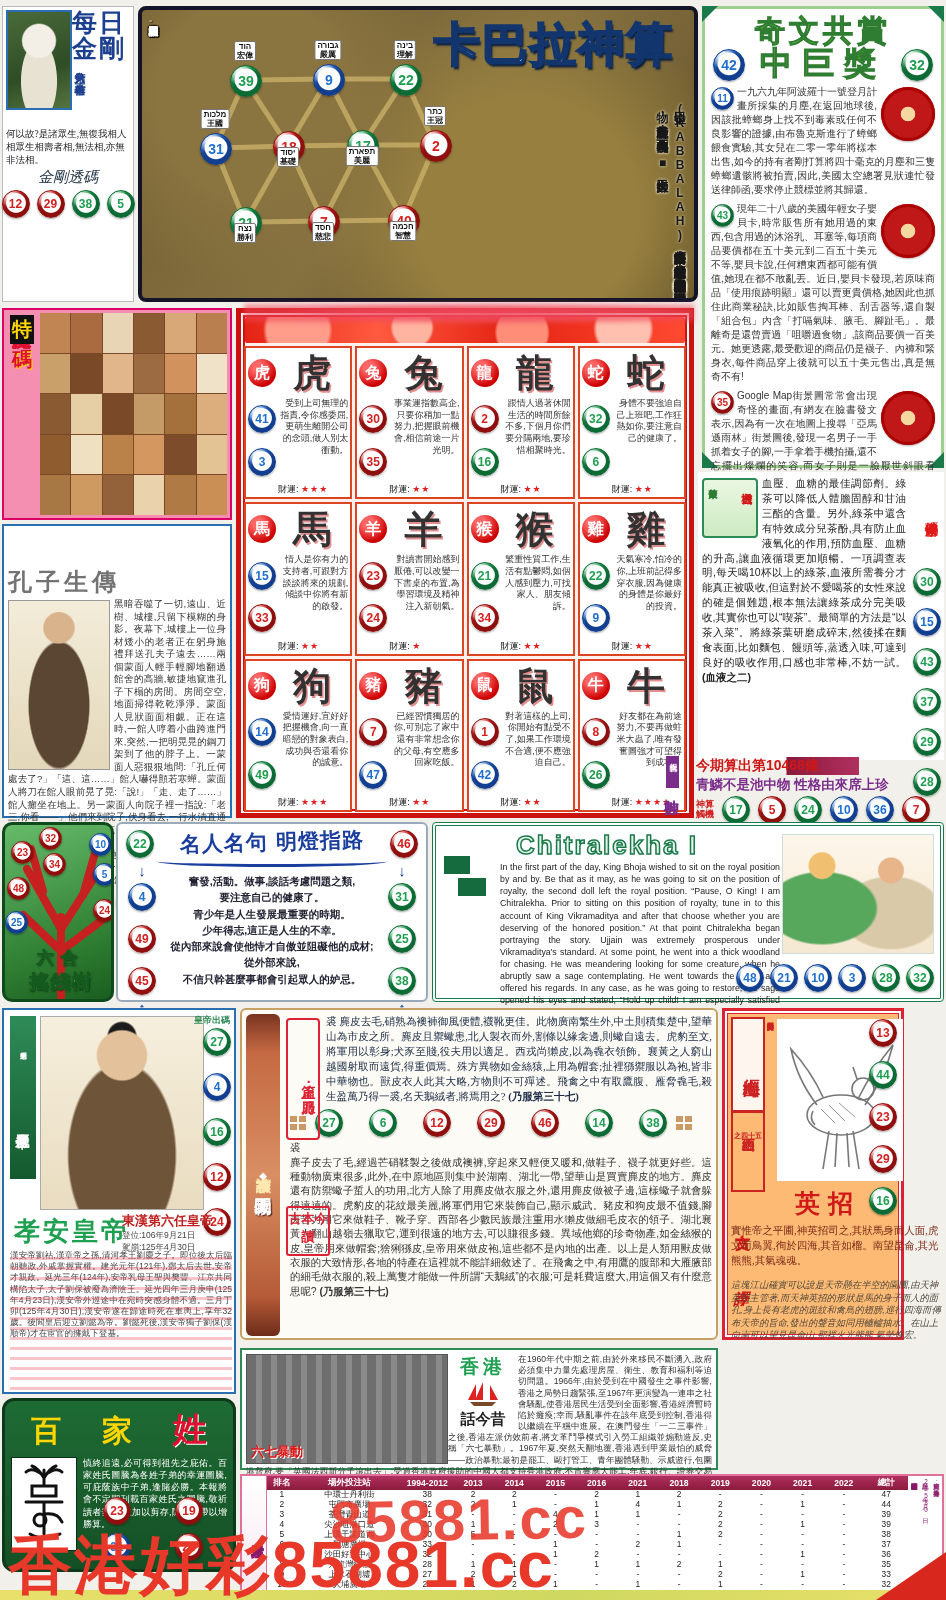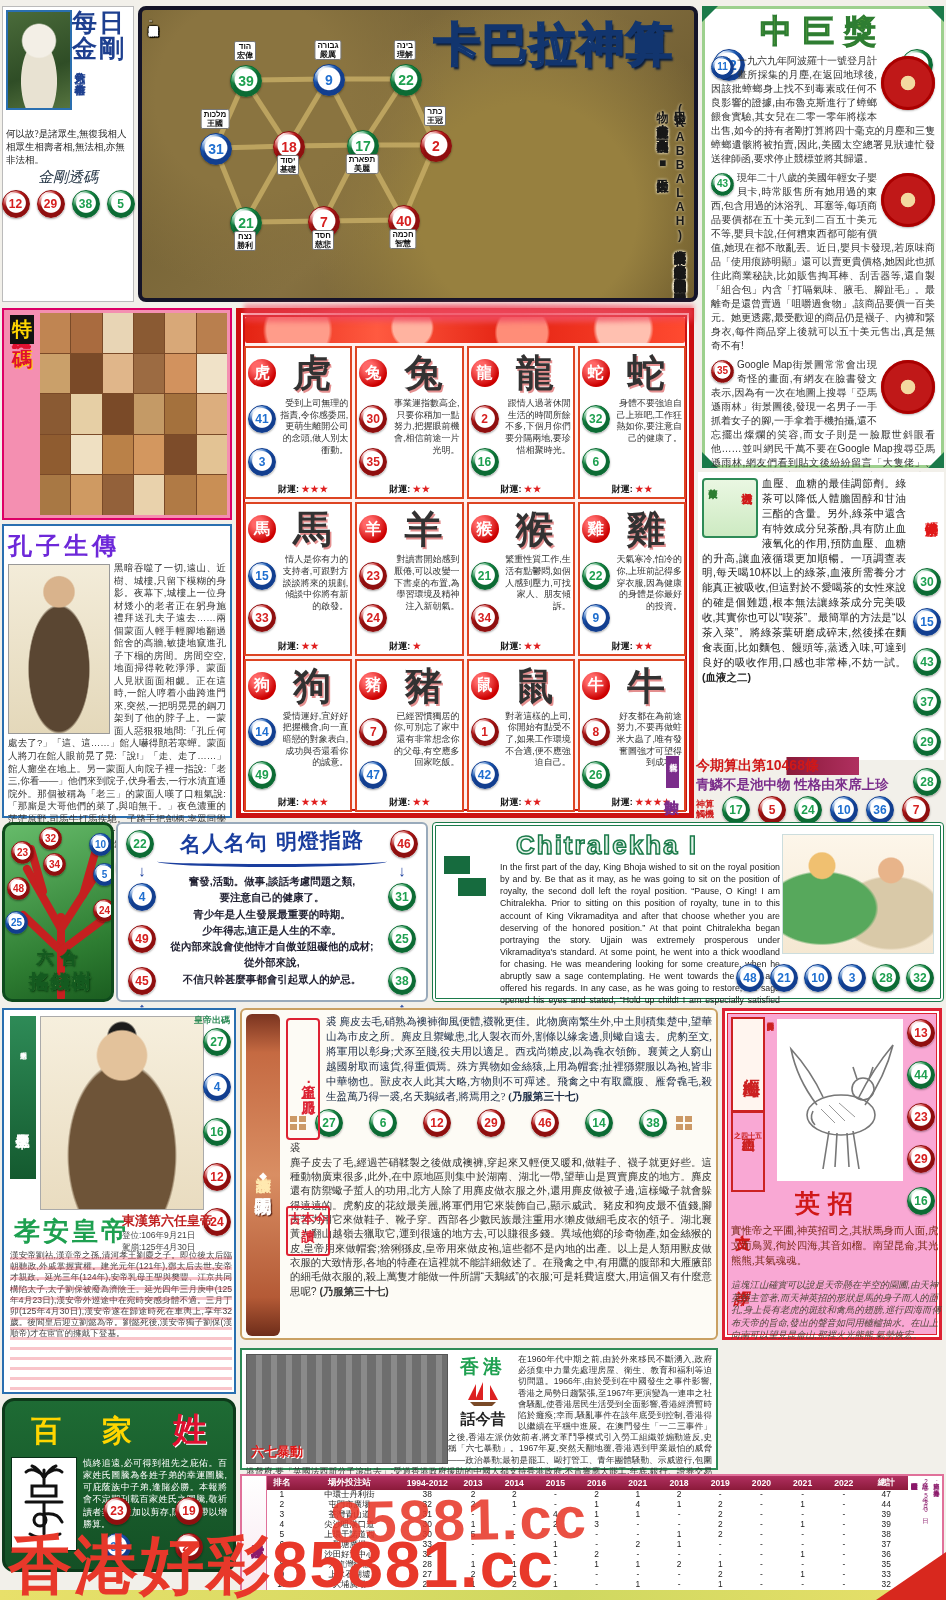--- a/index.html
+++ b/index.html
@@ -36,21 +36,21 @@
   #kabbalah{left:138px;top:6px;width:560px;height:296px;border:4px solid #141428;border-radius:8px;
      background:radial-gradient(circle at 20% 30%,#8a7440 0 20%,transparent 40%),
                 radial-gradient(circle at 70% 70%,#97803f 0 25%,transparent 50%),
                 linear-gradient(135deg,#6b5a2e,#857040 50%,#5d4d26);overflow:hidden;}
   #kb-note{position:absolute;left:4px;top:8px;height:280px;font-size:10px;color:#fff;text-shadow:0 0 2px #000,1px 1px 1px #000;}
   #kb-tree{position:absolute;left:26px;top:0;width:290px;height:270px;}
   #kb-tree svg{position:absolute;left:0;top:0;}
   .knode{position:absolute;width:30px;height:30px;margin:-15px 0 0 -15px;}
   .klabel{position:absolute;left:50%;transform:translateX(-50%);background:#fff;border:1px solid #777;
           border-radius:2px;padding:0 2px;text-align:center;font-size:8px;line-height:1.15;color:#111;white-space:nowrap;font-weight:700;}
-  .klabel[data-lp="t"]{bottom:34px}.klabel[data-lp="b"]{top:24px}
+  .klabel[data-lp="t"]{bottom:34px}.klabel[data-lp="b"]{top:16px}
   #kb-title{position:absolute;left:292px;top:4px;width:264px;font-size:46px;font-weight:900;letter-spacing:2px;
      color:#cfeaff;-webkit-text-stroke:2px #12356e;text-shadow:2px 3px 2px #0a1c3a;white-space:nowrap;}
   #kb-intro{position:absolute;right:6px;top:92px;height:198px;width:258px;font-size:12px;line-height:1.45;
      color:#181818;font-weight:700;text-shadow:0 0 3px rgba(255,246,220,.95);}
 
   
   #wonder{left:702px;top:6px;width:242px;height:462px;background:#fff;border:3px solid #9dd08e;border-radius:4px;padding:6px;}
   .corner{position:absolute;width:0;height:0;border-style:solid;}
   #wc1{top:-3px;left:-3px;border-width:16px 16px 0 0;border-color:#1b7a4a transparent transparent transparent;}
   #wc2{top:-3px;right:-3px;border-width:0 16px 16px 0;border-color:transparent #1b7a4a transparent transparent;}
@@ -71,21 +71,21 @@
   #zodiac-puzzle{left:2px;top:308px;width:230px;height:212px;background:#f48fb1;border:2px solid #d06;padding:3px;display:flex;gap:3px;}
   #zp-strip{width:30px;display:flex;flex-direction:column;align-items:center;font-weight:900;}
   #zp-strip .c1{color:#e01030;font-size:20px;line-height:1.1;}
   #zp-strip .c2{background:#111;color:#ffd600;font-size:20px;padding:1px 2px;margin:2px 0;}
   #zp-strip .c3{color:#e01030;font-size:20px;text-shadow:1px 1px 0 #ffd600;}
   #zp-grid{flex:1;display:grid;grid-template-columns:repeat(6,1fr);grid-auto-rows:1fr;gap:1px;background:#7a4a28;}
   .ptile{display:block;}
 
   
   #confucius{left:2px;top:524px;width:230px;height:294px;background:#fff;border:2px solid #2a6fb0;padding:4px;font-size:9.5px;color:#333;}
-  #cf-title{color:#6d28d9;font-weight:900;font-size:24px;letter-spacing:4px;}
+  #cf-title{color:#737373;font-weight:900;font-size:24px;letter-spacing:4px;margin-top:36px;}
   #cf-port{float:left;width:100px;height:168px;border:1px solid #999;margin:2px 4px 2px 0;
      background:radial-gradient(circle at 50% 16%,#d9b38c 0 10%,transparent 11%),
                 radial-gradient(circle at 50% 13%,#8a8f96 0 6%,transparent 7%),
                 radial-gradient(ellipse at 50% 62%,#5a4632 0 42%,transparent 44%),
                 linear-gradient(#f3ecd9,#e4d8ba);}
   #cf-balls{clear:none;display:flex;gap:8px;margin:3px 0;}
   #cf-text{line-height:1.32;text-align:justify;}
   #cf-foot{text-align:right;font-weight:700;color:#111;}
 
   
@@ -101,21 +101,21 @@
   #zg-cells{display:grid;grid-template-columns:repeat(4,1fr);grid-auto-rows:1fr;gap:3px;height:466px;}
   .zcell{border:2px solid #d42;background:#fff;padding:2px;display:flex;flex-direction:column;overflow:hidden;}
   .zhead{display:flex;align-items:center;height:46px;}
   .zbadge{width:28px;height:28px;border-radius:50%;background:radial-gradient(circle at 35% 30%,#f66 0 20%,#c00 70%);
      color:#fff;font-weight:900;font-size:16px;display:flex;align-items:center;justify-content:center;flex:none;}
   .zart{flex:1;text-align:center;font-size:38px;line-height:46px;font-weight:700;color:#1c1c1c;
      text-shadow:1.5px 1.5px 0 rgba(200,30,30,.55);opacity:.9;}
   .zbody{display:flex;gap:3px;flex:1;margin-top:2px;}
   .zballs{display:flex;flex-direction:column;justify-content:space-around;align-items:center;width:28px;flex:none;}
   .ztext{font-size:9px;line-height:1.3;color:#333;text-align:right;}
-  .zfoot{font-size:9px;font-weight:700;color:#111;padding-left:30px;height:12px;}
+  .zfoot{font-size:9px;font-weight:400;color:#111;padding-left:30px;height:12px;}
 
   
   #catechin{left:698px;top:472px;width:246px;height:288px;background:#fff;padding:4px;}
   #ct-title{color:#e01818;font-weight:900;font-size:27px;letter-spacing:-1px;white-space:nowrap;}
   #ct-badge{float:left;width:52px;height:56px;border:2px solid #2e8b57;border-radius:4px;margin:2px 4px 2px 0;
      background:linear-gradient(#eaf7e2,#cdeac2);position:relative;font-weight:700;}
   #ct-badge .b1{position:absolute;left:2px;top:2px;font-size:9px;color:#2e7d32;height:50px;}
   #ct-badge .b2{position:absolute;right:2px;top:4px;font-size:11px;color:#d01818;height:48px;}
   #ct-side{position:absolute;right:4px;top:40px;font-size:13px;font-weight:900;color:#e01818;height:56px;}
   #ct-balls{position:absolute;right:3px;top:96px;display:flex;flex-direction:column;gap:12px;}
@@ -208,21 +208,21 @@
   #tg-ballrow{margin-left:44px;display:flex;align-items:center;gap:9px;margin-top:5px;}
   .tile{width:16px;height:14px;display:inline-block;
      background:linear-gradient(#c96,#c96) 0 0/7px 6px no-repeat,linear-gradient(#c96,#c96) 9px 0/7px 6px no-repeat,
                 linear-gradient(#c96,#c96) 0 8px/7px 6px no-repeat,linear-gradient(#c96,#c96) 9px 8px/7px 6px no-repeat;}
   #tg-seal{position:absolute;left:44px;top:196px;width:40px;height:44px;border:2px solid #d23;border-radius:3px;
      color:#d23;font-weight:900;font-size:13px;line-height:1.35;text-align:center;padding-top:2px;}
   #tg-trans{margin-left:44px;margin-top:4px;font-size:10.4px;line-height:1.38;color:#333;text-align:justify;}
   #tg-trans .head{display:block;}
 
   
-  #shanhai{left:722px;top:1008px;width:220px;height:332px;background:#f9a8d4;border:3px solid #d23;
+  #shanhai{left:722px;top:1008px;width:182px;height:332px;background:#fdba74;border:3px solid #d23;
      box-shadow:inset 0 0 0 2px #fff,inset 0 0 0 3px #d23;}
   #sh-seal{position:absolute;left:6px;top:6px;width:30px;height:88px;border:2px solid #c22;color:#c22;
      font-size:17px;font-weight:900;text-align:center;padding-top:3px;background:#fff5ef;}
   #sh-sealsub{position:absolute;left:40px;top:6px;height:88px;font-size:7px;color:#c22;font-weight:700;}
   #sh-box{position:absolute;left:6px;top:100px;width:30px;height:74px;border:2px solid #c22;color:#c22;
      font-size:13px;font-weight:900;text-align:center;padding-top:3px;}
   #sh-boxsub{font-size:7px;display:block;color:#c22;}
   #sh-art{position:absolute;left:52px;top:8px;width:126px;height:162px;background:#fff;}
   #sh-balls{position:absolute;right:4px;top:8px;display:flex;flex-direction:column;gap:14px;}
   #sh-title{position:absolute;left:70px;top:176px;font-size:25px;font-weight:900;color:#d01818;letter-spacing:8px;font-family:"Liberation Serif",serif;}
@@ -407,20 +407,21 @@
   <div id="kb-title">卡巴拉神算</div>
   <div id="kb-intro" class="vtext">卡巴拉(KABBALAH)源自於希伯來語的傳言,意為古猶太教的修煉系統和傳承,卡巴拉的生命樹圖案中的十個球體分別代表了十種概念以及精神,相互間有着微妙的關係,連接着整個宇宙中所有的事物,若能融會貫通,凡事無往而不利。  ■卡巴拉大師</div>
 </div>
 
 <div class="panel" id="wonder">
   <div class="corner" id="wc1"></div>
   <div class="corner" id="wc2"></div>
   <div class="corner" id="wc3"></div>
   <div class="corner" id="wc4"></div>
   <div id="w-title">
+    <div class="t1">奇文共賞</div>
     <div class="t2">中巨獎</div>
   </div>
   <span class="ball lg b-b" id="w-b1">42</span>
   <span class="ball lg b-g" id="w-b2">32</span>
   <div>
 
       <div class="w-para">
         <span class="ball sm b-b">11</span>
         <span class="stamp"></span>
         <span>一九六九年阿波羅十一號登月計畫所採集的月塵,在返回地球後,因該批蟑螂身上找不到毒素或任何不良影響的證據,由布魯克斯進行了蟑螂餵食實驗,其女兒在二零一零年將樣本出售,如今的持有者剛打算將四十毫克的月塵和三隻蟑螂遺骸將被拍賣,因此,美國太空總署見狀連忙發送律師函,要求停止競標並將其歸還。</span>

